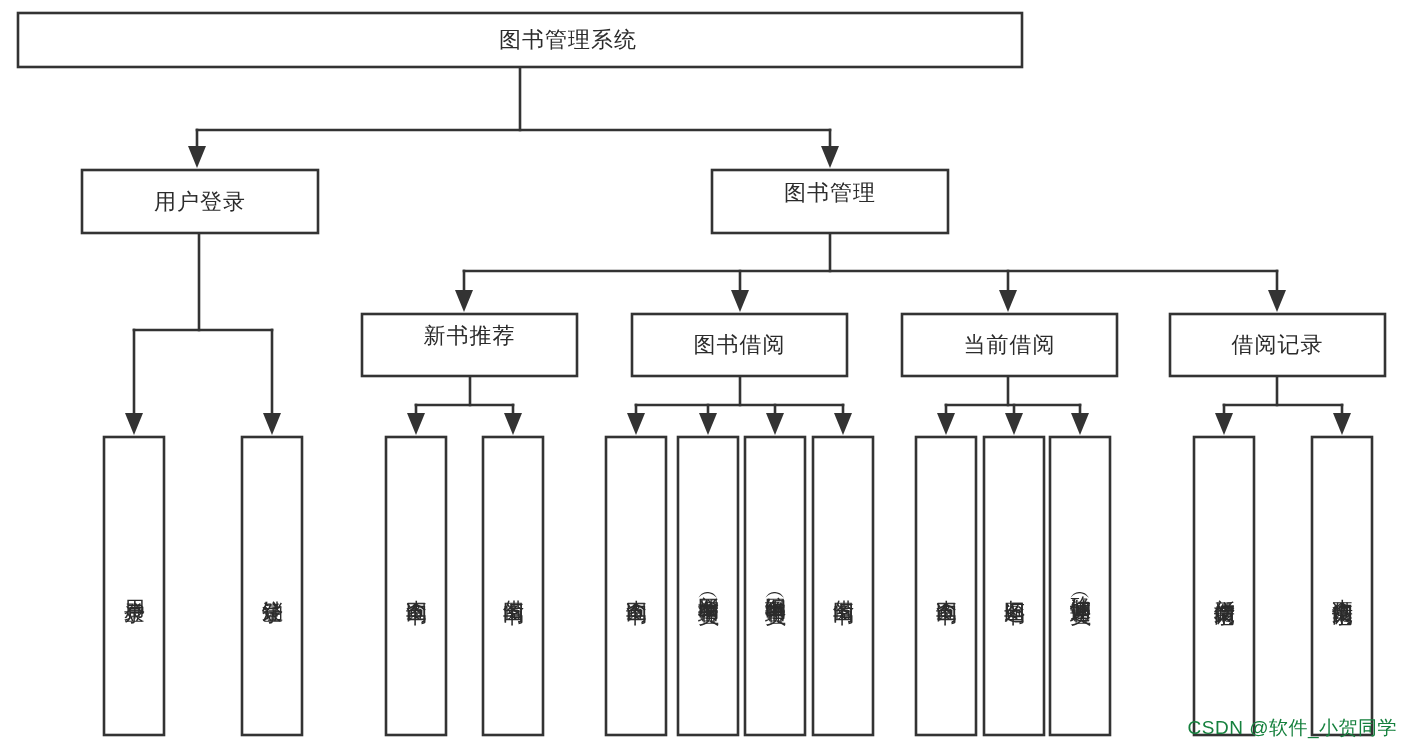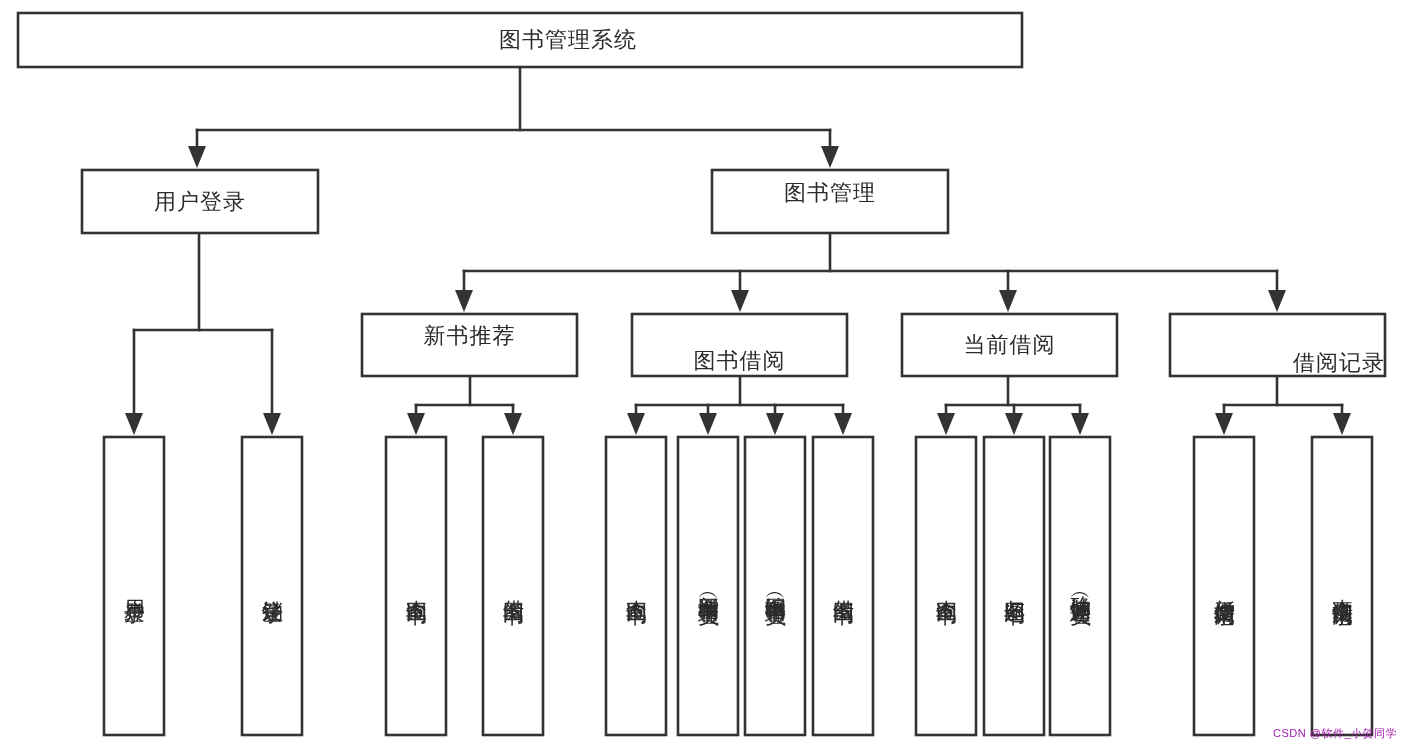--- a/index.html
+++ b/index.html
@@ -70,22 +70,22 @@
     font-size: 22px;
     color: #2b2b2b;
     letter-spacing: 1px;
     white-space: nowrap;
   }
   .watermark {
     position: absolute;
     right: 8px;
     bottom: 6px;
     font-family: "Liberation Sans", "DejaVu Sans", sans-serif;
-    font-size: 11px;
-    color: #a21caf;
+    font-size: 19px;
+    color: #15803d;
     white-space: nowrap;
     letter-spacing: 0.5px;
   }
 </style>
 </head>
 <body>
 
 <div id="diagram-root">
 
   <svg class="diagram" viewBox="0 0 1405 747" xmlns="http://www.w3.org/2000/svg">
@@ -173,27 +173,27 @@
       </div>
       <div class="hlabel-wrap" style="left: 82px; top: 170px; width: 236px; height: 63px;">
         <div class="hlabel-text">用户登录</div>
       </div>
       <div class="hlabel-wrap" style="left: 712px; top: 170px; width: 236px; height: 45px;">
         <div class="hlabel-text">图书管理</div>
       </div>
       <div class="hlabel-wrap" style="left: 362px; top: 314px; width: 215px; height: 44px;">
         <div class="hlabel-text">新书推荐</div>
       </div>
-      <div class="hlabel-wrap" style="left: 632px; top: 314px; width: 215px; height: 62px; align-items: flex-end;">
+      <div class="hlabel-wrap" style="left: 632px; top: 314px; width: 215px; height: 62px;">
         <div class="hlabel-text">图书借阅</div>
       </div>
       <div class="hlabel-wrap" style="left: 902px; top: 314px; width: 215px; height: 62px; text-align: center;">
         <div class="hlabel-text">当前借阅</div>
       </div>
-      <div class="hlabel-wrap" style="left: 1170px; top: 332px; width: 215px; height: 62px; justify-content: flex-end;">
+      <div class="hlabel-wrap" style="left: 1170px; top: 314px; width: 215px; height: 62px;">
         <div class="hlabel-text">借阅记录</div>
       </div>
       <div class="vlabel-wrap" style="left: 104px; top: 437px; width: 60px; height: 298px;">
         <div class="vlabel-text">用户登录</div>
       </div>
       <div class="vlabel-wrap" style="left: 242px; top: 437px; width: 60px; height: 298px;">
         <div class="vlabel-text">注销登录</div>
       </div>
       <div class="vlabel-wrap" style="left: 386px; top: 437px; width: 60px; height: 298px;">
         <div class="vlabel-text">查询图书</div>

